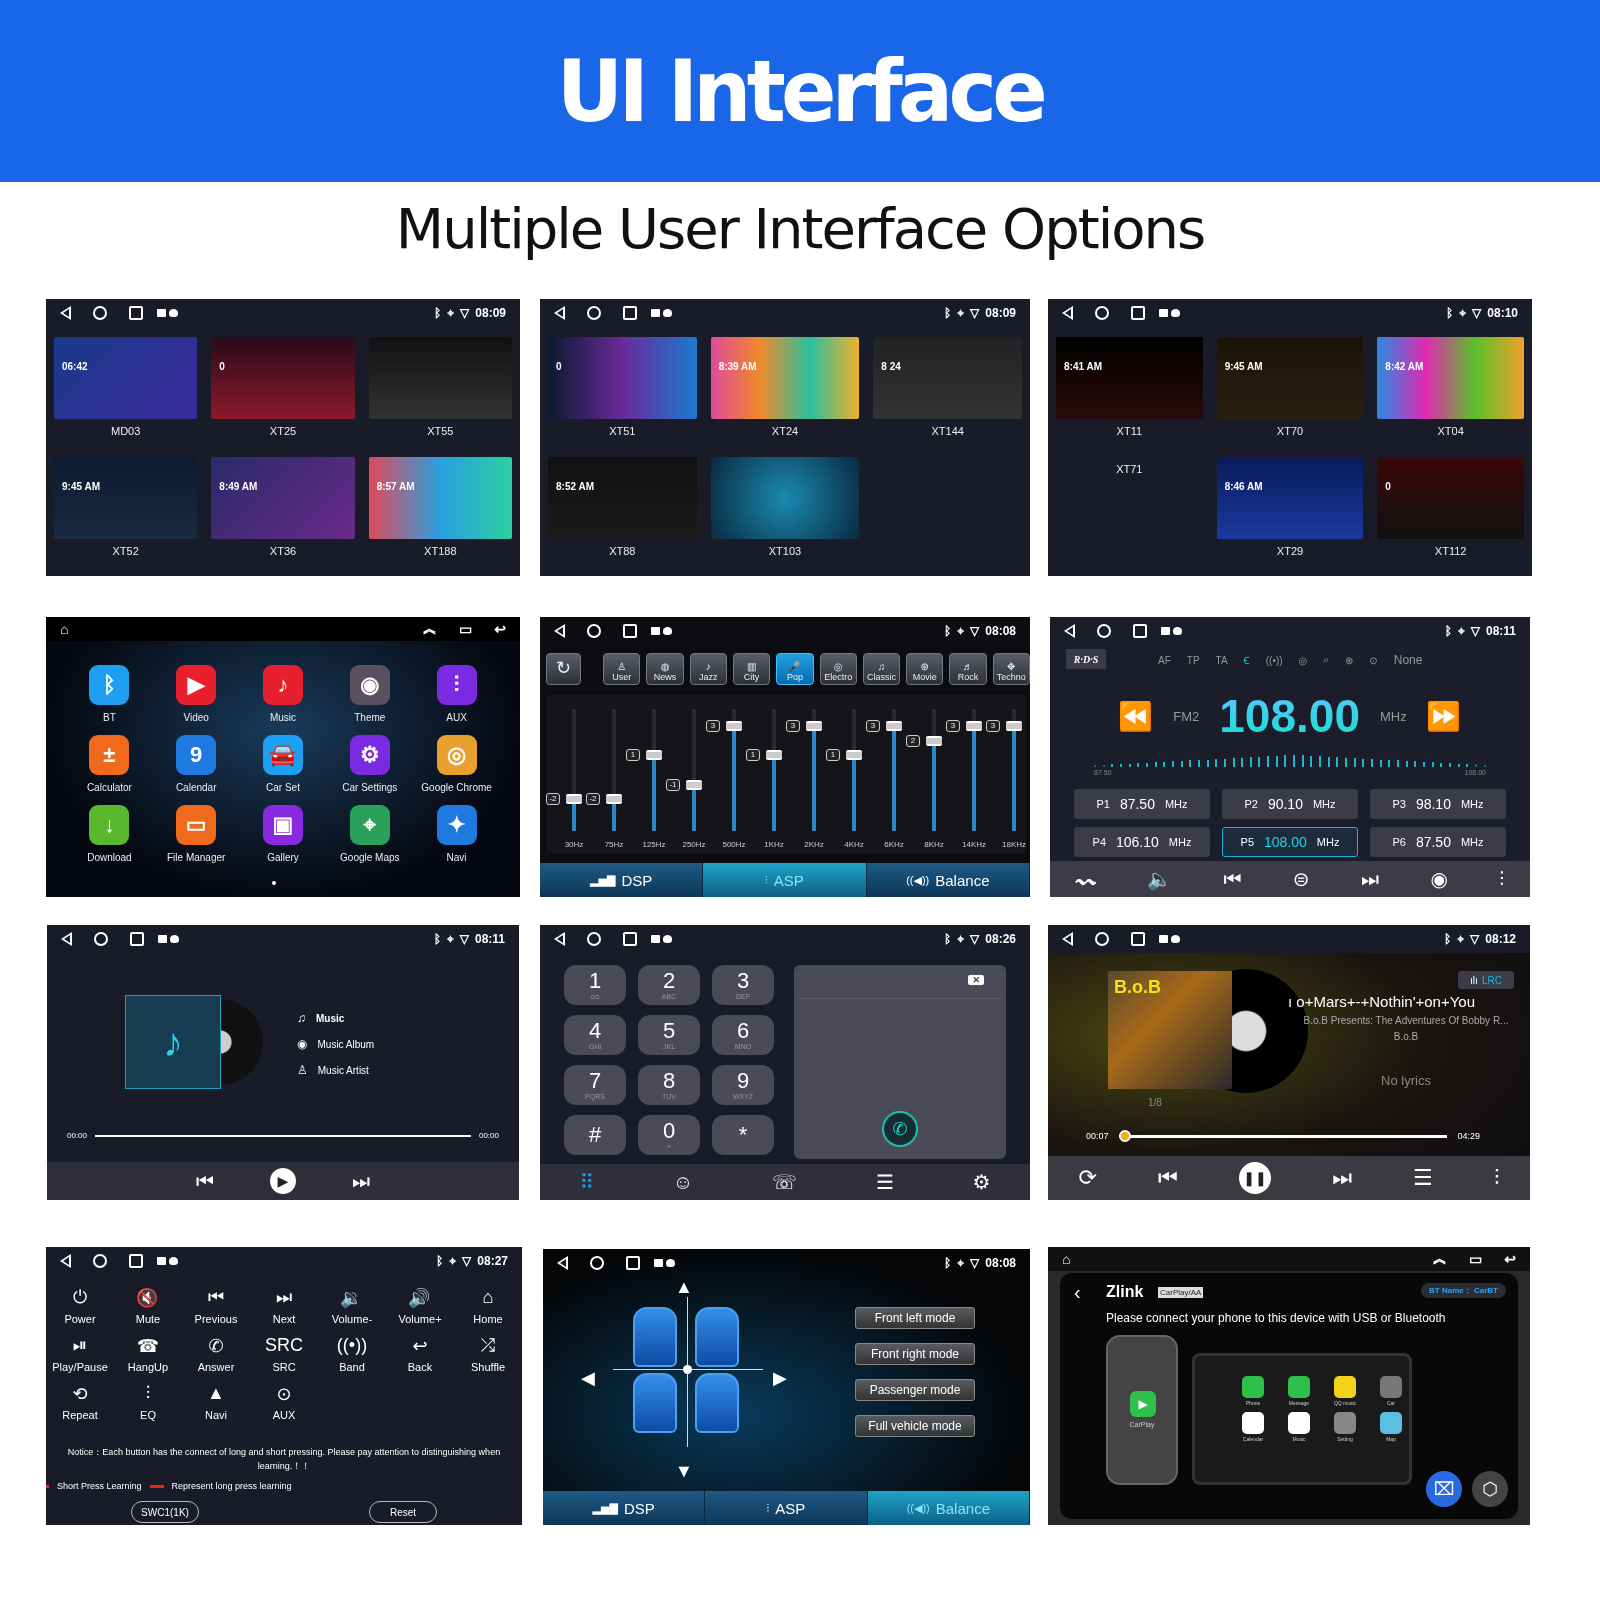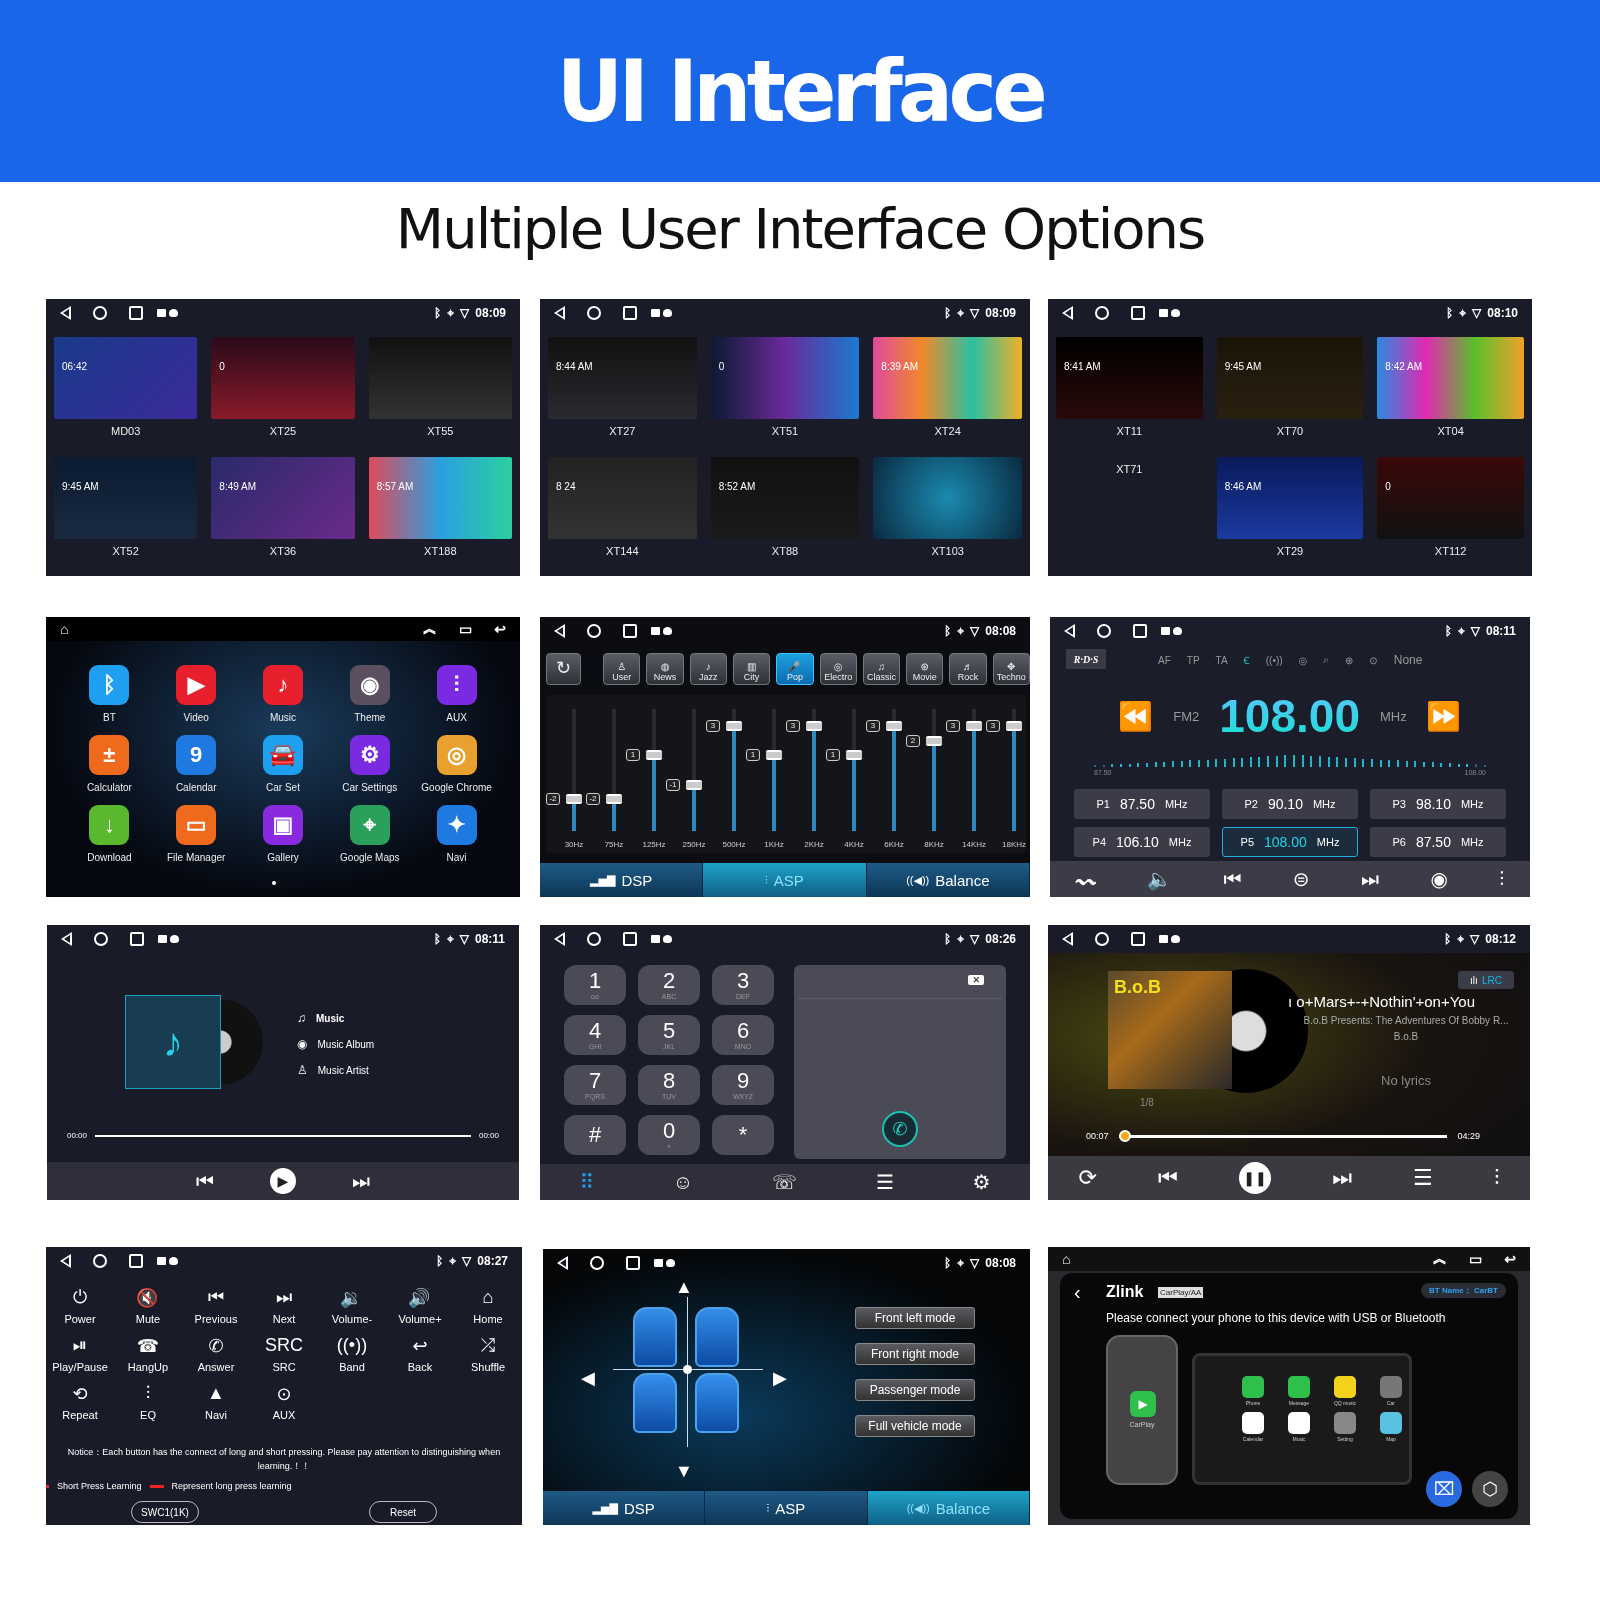--- a/index.html
+++ b/index.html
@@ -14,21 +14,21 @@
 .tri{width:0;height:0;border-top:7px solid transparent;border-bottom:7px solid transparent;border-right:11px solid #fff;position:relative}
 .tri::after{content:"";position:absolute;left:3px;top:-4px;border-top:4px solid transparent;border-bottom:4px solid transparent;border-right:6px solid #1a1b28}
 .circ{width:14px;height:14px;border:2px solid #fff;border-radius:50%}
 .sq{width:14px;height:14px;border:2px solid #fff;border-radius:2px}
 .mini{width:9px;height:8px;background:#fff;border-radius:1px}
 .mini.round{border-radius:50% 50% 40% 40%}
 
 .themes{position:absolute;left:8px;right:8px;top:38px;bottom:6px;display:grid;grid-template-columns:repeat(3,1fr);grid-template-rows:repeat(2,1fr);gap:6px 14px}
 .theme{display:flex;flex-direction:column;align-items:center}
 .thumb{width:100%;height:82px;border-radius:2px;position:relative;overflow:hidden}
-.thumb .t{position:absolute;font-size:10px;color:#fff;font-weight:normal}
+.thumb .t{position:absolute;font-size:10px;color:#fff;font-weight:bold}
 .tlabel{font-size:11px;margin-top:6px;color:#eee}
 
 .apps{position:absolute;left:20px;right:20px;top:48px;display:grid;grid-template-columns:repeat(5,1fr);row-gap:12px}
 .app{display:flex;flex-direction:column;align-items:center}
 .appicon{width:40px;height:40px;border-radius:9px;display:flex;align-items:center;justify-content:center;font-size:22px;color:#fff;font-weight:bold}
 .applabel{font-size:10px;margin-top:7px;color:#eee;white-space:nowrap}
 
 .eqpresets{position:absolute;top:36px;left:6px;right:0;display:flex;gap:6px}
 .preset{width:38px;height:32px;background:linear-gradient(#5a5d66,#2e3038);border:1px solid #777;border-radius:4px;font-size:9px;display:flex;flex-direction:column;align-items:center;justify-content:flex-end;padding-bottom:2px;color:#eee}
 .preset.active{background:linear-gradient(#1fa0e0,#0b6ab0);border-color:#39c3ff}
@@ -179,26 +179,20 @@
         </span>
     </span>
     <span class="right">
       <span>ᛒ</span>
       <span>⌖</span>
       <span>▽</span>
       <span>08:09</span>
     </span>
   </div>
     <div class="themes">
-      <div class="theme">
-      <div class="thumb" style="background:linear-gradient(#111,#2a2a30)">
-        <span class="t" style="left:8px;top:24px">8:44 AM</span>
-      </div>
-      <span class="tlabel">XT27</span>
-    </div>
       <div class="theme">
       <div class="thumb" style="background:linear-gradient(90deg,#0a1a30,#6a2a9a,#1a7ad0)">
         <span class="t" style="left:8px;top:24px">0</span>
       </div>
       <span class="tlabel">XT51</span>
     </div>
       <div class="theme">
       <div class="thumb" style="background:linear-gradient(90deg,#e04a9a,#f08a2a,#2ac0a0,#f0b02a)">
         <span class="t" style="left:8px;top:24px">8:39 AM</span>
       </div>
@@ -797,21 +791,21 @@
       <span>B.o.B</span>
     </div>
   <div class="lrc">
       <span style="color:#fff">ılı</span>
       <span>LRC</span>
     </div>
   <div class="song">ı o+Mars+-+Nothin'+on+You</div>
   <div class="info" style="top:90px">B.o.B Presents: The Adventures Of Bobby R...</div>
   <div class="info" style="top:106px">B.o.B</div>
   <div class="info" style="top:148px;font-size:13px;color:#888">No lyrics</div>
-  <div style="position:absolute;left:92px;top:172px;font-size:10px;color:#888">1/8</div>
+  <div style="position:absolute;left:100px;top:172px;font-size:10px;color:#888">1/8</div>
   <div class="prog2">
     <span>00:07</span>
     <span class="bar">
         <span class="dot"></span>
       </span>
     <span>04:29</span>
     </div>
   <div class="ctrlbar" style="height:44px;background:#3a3a40;font-size:22px">
     <span>⟳</span>
     <span>⏮</span>

